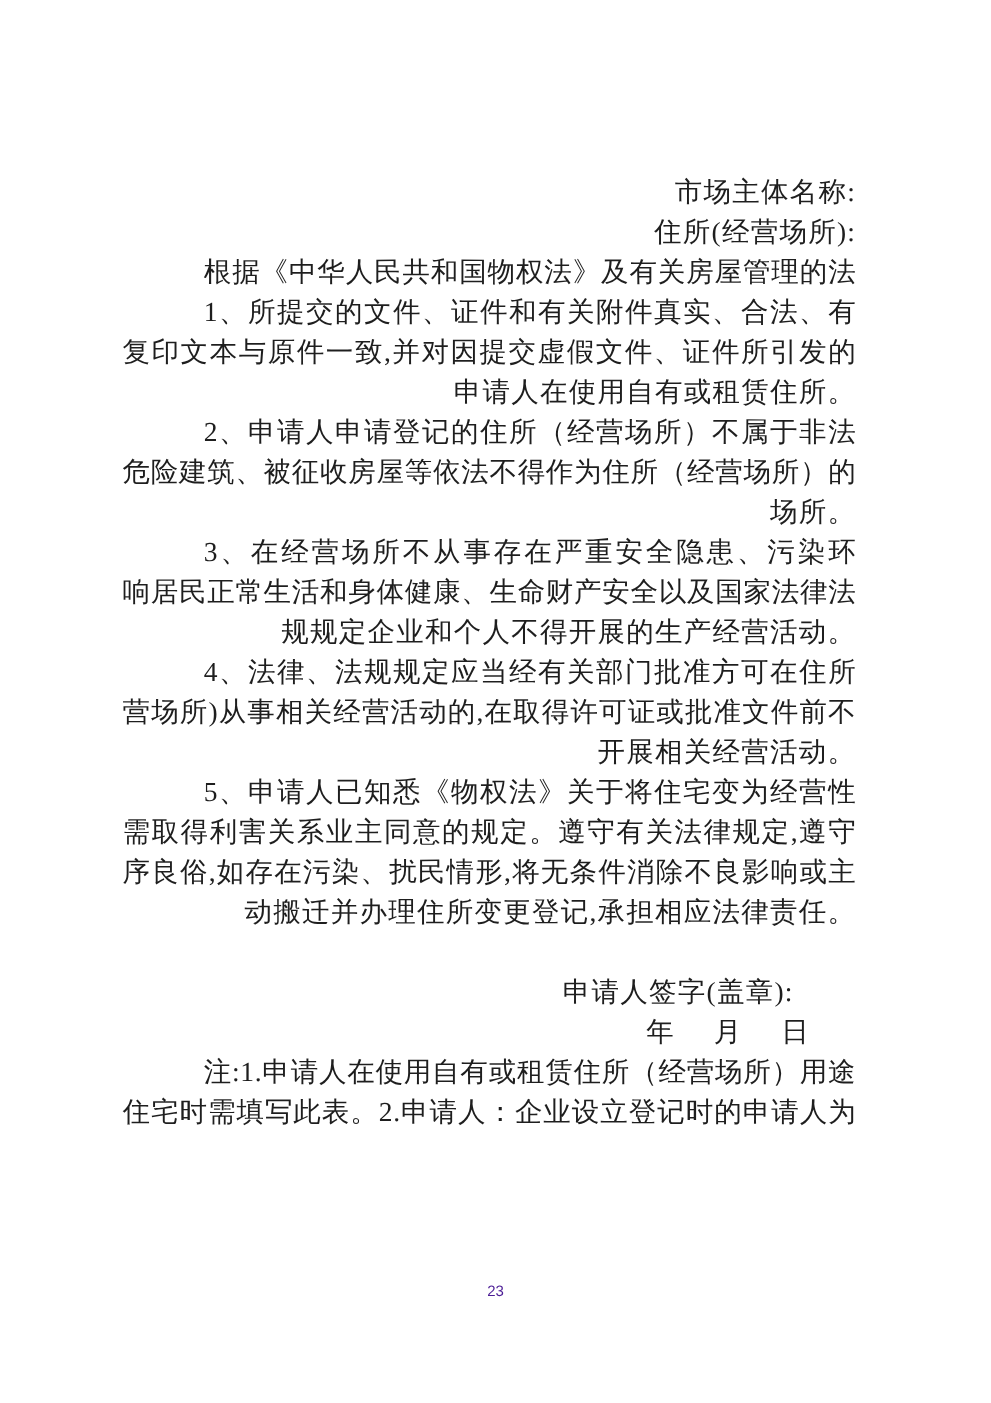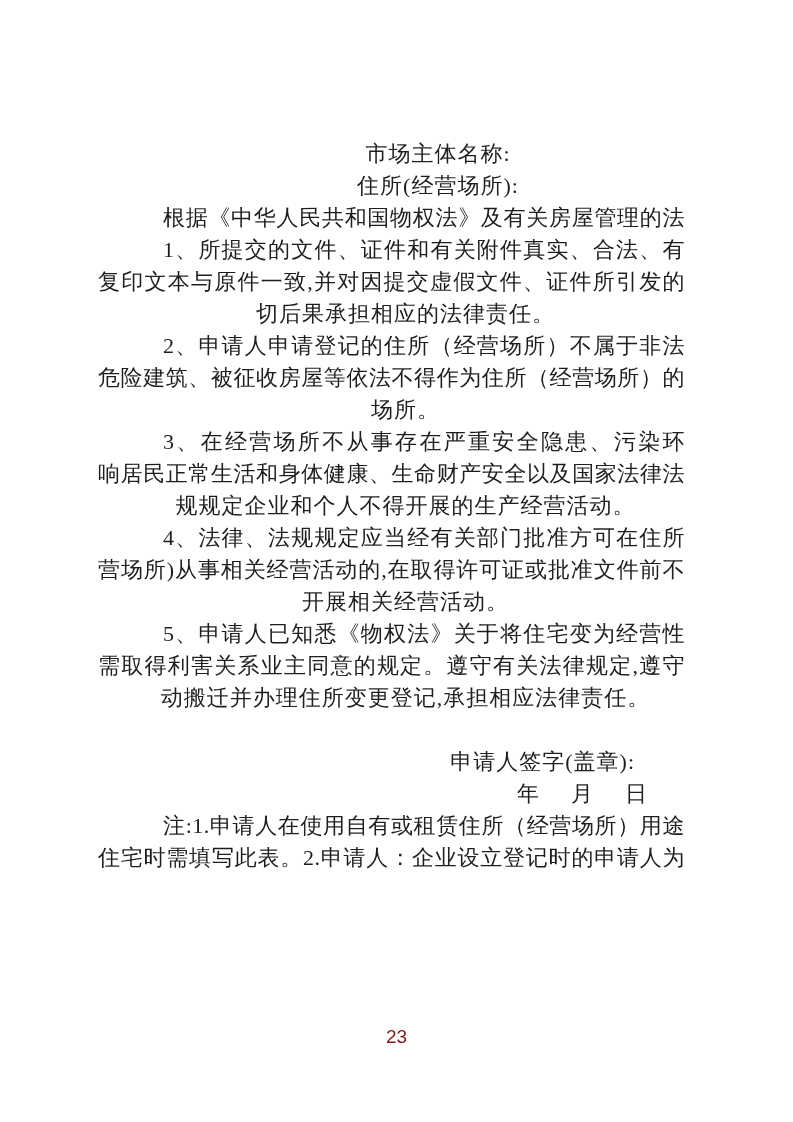--- a/index.html
+++ b/index.html
@@ -28,21 +28,21 @@
     font-size: 22px;
     letter-spacing: 0.5px;
     text-align: justify;
     text-align-last: justify;
     overflow: hidden;
   }
   .ln.ind {
     text-indent: 65px;
   }
   .ln.end {
-    text-align: center;
+    text-align: right;
     text-align-last: auto;
     letter-spacing: 1px;
     margin-left: 28px;
   }
   .ln.blank {
     
   }
   .ln.sig {
     text-align: right;
     text-align-last: right;
@@ -55,53 +55,54 @@
     padding-right: 33px;
     letter-spacing: 5px;
   }
   .footer-pagenum {
     position: absolute;
     left: 0;
     top: 1026px;
     width: 100%;
     text-align: center;
     font-family: "Liberation Sans", "DejaVu Sans", sans-serif;
-    font-size: 19px;
-    color: #7f1d1d;
+    font-size: 12px;
+    color: #4c1d95;
   }
 </style>
 </head>
 <body>
 
 <div class="page">
   <div class="content">
 
     <div class="ln ind end">市场主体名称:</div>
     <div class="ln ind end">住所(经营场所):</div>
 
     <div class="ln ind">根据《中华人民共和国物权法》及有关房屋管理的法律、</div>
 
     <div class="ln ind">1、所提交的文件、证件和有关附件真实、合法、有效,</div>
     <div class="ln">复印文本与原件一致,并对因提交虚假文件、证件所引发的一</div>
-    <div class="ln end">切后果承担相应的法律责任。</div>
+    <div class="ln end">申请人在使用自有或租赁住所。</div>
 
     <div class="ln ind">2、申请人申请登记的住所（经营场所）不属于非法建筑、</div>
     <div class="ln">危险建筑、被征收房屋等依法不得作为住所（经营场所）的</div>
     <div class="ln end">场所。</div>
 
     <div class="ln ind">3、在经营场所不从事存在严重安全隐患、污染环境、影</div>
     <div class="ln">响居民正常生活和身体健康、生命财产安全以及国家法律法</div>
     <div class="ln end">规规定企业和个人不得开展的生产经营活动。</div>
 
     <div class="ln ind">4、法律、法规规定应当经有关部门批准方可在住所(经</div>
     <div class="ln">营场所)从事相关经营活动的,在取得许可证或批准文件前不</div>
     <div class="ln end">开展相关经营活动。</div>
 
     <div class="ln ind">5、申请人已知悉《物权法》关于将住宅变为经营性用房</div>
     <div class="ln">需取得利害关系业主同意的规定。遵守有关法律规定,遵守公</div>
+    <div class="ln">序良俗,如存在污染、扰民情形,将无条件消除不良影响或主</div>
     <div class="ln end">动搬迁并办理住所变更登记,承担相应法律责任。</div>
 
     <div class="ln blank"></div>
 
     <div class="ln sig">申请人签字(盖章):</div>
     <div class="ln date">年　月　日</div>
 
     <div class="ln ind">注:1.申请人在使用自有或租赁住所（经营场所）用途为</div>
     <div class="ln">住宅时需填写此表。2.申请人：企业设立登记时的申请人为</div>
 

